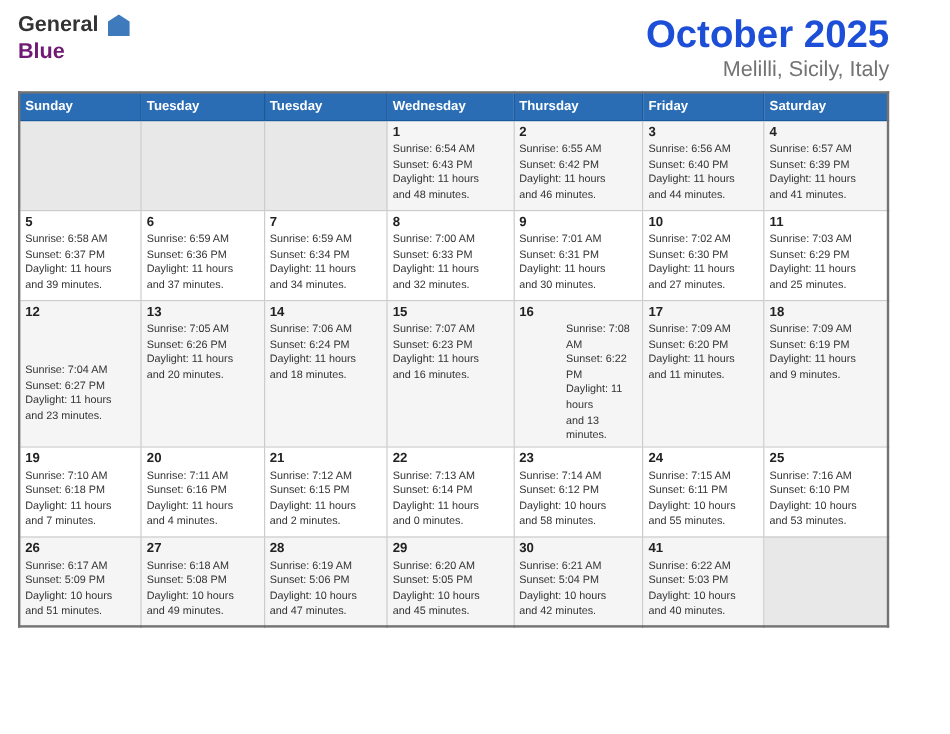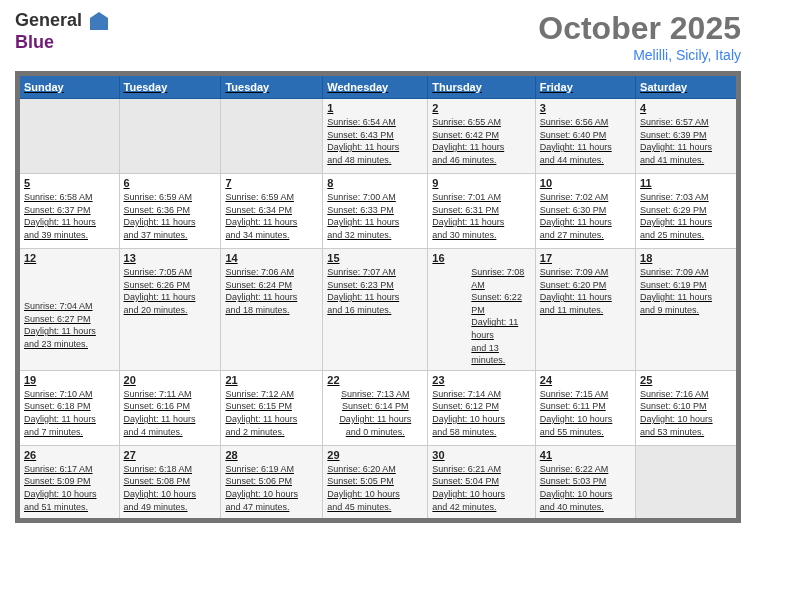--- a/index.html
+++ b/index.html
@@ -31,31 +31,30 @@
       line-height: 1.2;
     }
     .logo-general { color: #333; }
     .logo-blue { color: #701a75; }
     .title-block {
       text-align: right;
     }
     .month-title {
       font-size: 32px;
       font-weight: bold;
+      color: #1d4ed8;
+    }
+    .location {
+      font-size: 18px;
       color: #737373;
-    }
-    .location {
-      font-size: 14px;
-      color: #3b82f6;
     }
     .calendar {
       width: 100%;
       border-collapse: collapse;
-      border: 5px solid #737373;
-      text-decoration: underline;
+      border: 2px solid #737373;
     }
     .calendar th {
       background-color: #2a6db5;
       color: #fff;
       font-size: 11px;
       font-weight: bold;
       padding: 5px 4px;
       text-align: left;
       border: 1px solid #1a5a9a;
     }
@@ -282,21 +281,21 @@
           </td>
           <td>
             <span class="day-num">21</span>
             <div class="day-info" style="white-space: pre-line;">Sunrise: 7:12 AM
 Sunset: 6:15 PM
 Daylight: 11 hours
 and 2 minutes.</div>
           </td>
           <td>
             <span class="day-num">22</span>
-            <div class="day-info" style="white-space: pre-line; text-align: center;">Sunrise: 7:13 AM
+            <div class="day-info" style="white-space: pre-line;">Sunrise: 7:13 AM
 Sunset: 6:14 PM
 Daylight: 11 hours
 and 0 minutes.</div>
           </td>
           <td>
             <span class="day-num">23</span>
             <div class="day-info" style="white-space: pre-line;">Sunrise: 7:14 AM
 Sunset: 6:12 PM
 Daylight: 10 hours
 and 58 minutes.</div>

